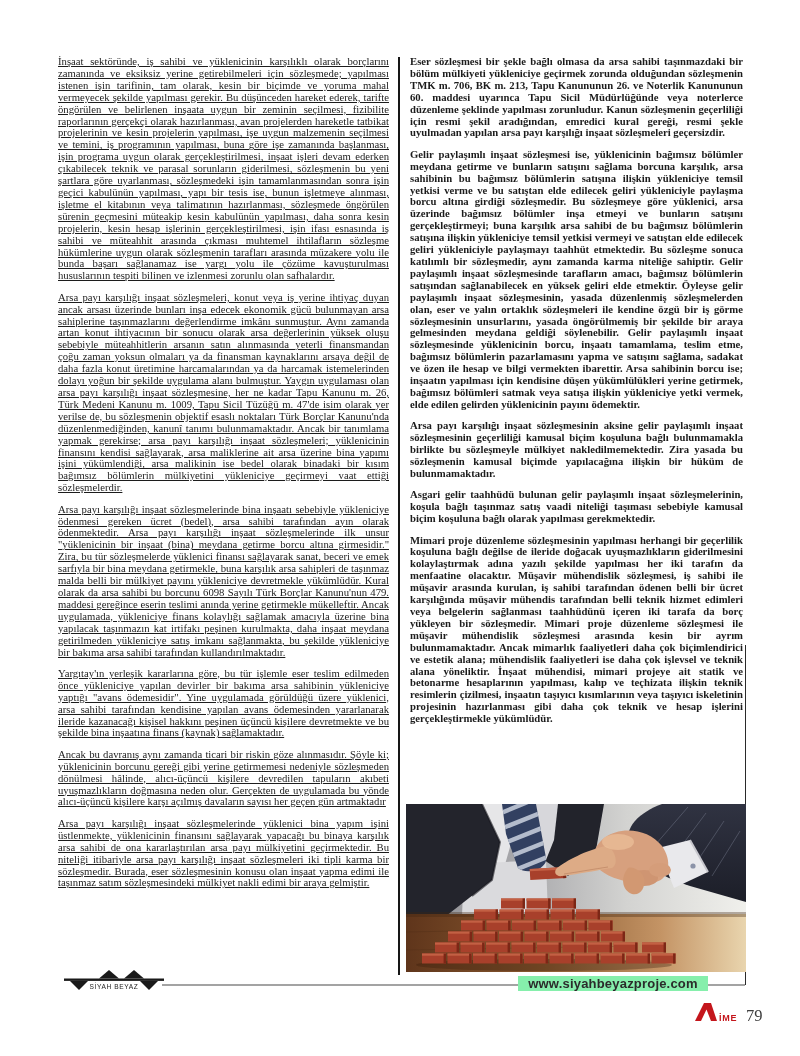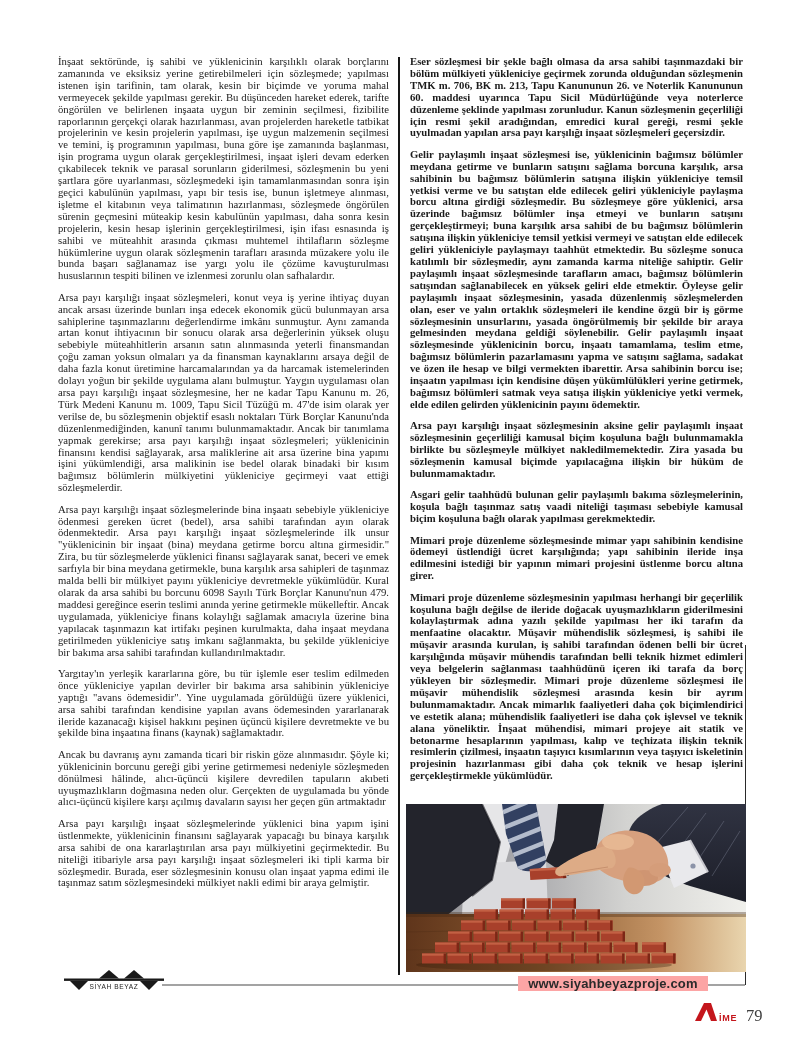--- a/index.html
+++ b/index.html
@@ -1,27 +1,27 @@
 <!DOCTYPE html>
 <html><head>
 <meta charset="utf-8">
 <style>
   html,body{margin:0;padding:0;background:#ffffff;}
   .page{position:relative;width:800px;height:1056px;background:#ffffff;overflow:hidden;
         font-family:"Liberation Serif",serif;color:#1c1c1c;}
   .col{position:absolute;top:56px;text-align:justify;font-size:10.7px;line-height:11.9px;
        letter-spacing:0;}
   .col p{margin:0 0 9.5px 0;}
-  .col-left{left:58px;width:331px;}
+  .col-left{left:58px;width:331px;text-decoration:underline;}
   .col-right{left:410px;width:333px;font-weight:bold;}
   .divider{position:absolute;left:398px;top:57px;width:1.6px;height:918px;background:#161616;}
   .changebar{position:absolute;left:744.5px;top:645px;width:1.6px;height:340px;background:#2a2a2a;}
   .photo-wrap{position:absolute;left:406px;top:804px;width:340px;height:168px;}
   .footer-rule{position:absolute;left:162px;top:984px;width:583px;height:1.8px;background:#a3a3a3;}
-  .site-label{position:absolute;left:518px;top:976px;width:190px;text-align:center;background:#fca5a5;
+  .site-label{position:absolute;left:518px;top:976px;width:190px;text-align:center;background:#86efac;
               font-family:"Liberation Sans",sans-serif;font-weight:bold;font-size:13px;color:#2b2b2b;
               letter-spacing:.2px;padding:0 6px;box-sizing:border-box;}
   .sb-logo{position:absolute;left:62px;top:968px;width:105px;height:26px;}
   .aime-logo{position:absolute;left:694px;top:1000px;width:76px;height:26px;text-decoration:underline;}
 </style>
 </head>
 <body>
 
 <div class="page">
 
@@ -31,22 +31,21 @@
     <p>Arsa payı karşılığı inşaat sözleşmelerinde bina inşaatı sebebiyle yükleniciye ödenmesi gereken ücret (bedel), arsa sahibi tarafından ayın olarak ödenmektedir. Arsa payı karşılığı inşaat sözleşmelerinde ilk unsur "yüklenicinin bir inşaat (bina) meydana getirme borcu altına girmesidir." Zira, bu tür sözleşmelerde yüklenici finansı sağlayarak sanat, beceri ve emek sarfıyla bir bina meydana getirmekle, buna karşılık arsa sahipleri de taşınmaz malda belli bir mülkiyet payını yükleniciye devretmekle yükümlüdür. Kural olarak da arsa sahibi bu borcunu 6098 Sayılı Türk Borçlar Kanunu'nun 479. maddesi gereğince eserin teslimi anında yerine getirmekle mükelleftir. Ancak uygulamada, yükleniciye finans kolaylığı sağlamak amacıyla üzerine bina yapılacak taşınmazın kat irtifakı peşinen kurulmakta, daha inşaat meydana getirilmeden yükleniciye satış imkanı sağlanmakta, bu şekilde yükleniciye bir bakıma arsa sahibi tarafından kullandırılmaktadır.</p>
     <p>Yargıtay'ın yerleşik kararlarına göre, bu tür işlemle eser teslim edilmeden önce yükleniciye yapılan devirler bir bakıma arsa sahibinin yükleniciye yaptığı "avans ödemesidir". Yine uygulamada görüldüğü üzere yüklenici, arsa sahibi tarafından kendisine yapılan avans ödemesinden yararlanarak ileride kazanacağı kişisel hakkını peşinen üçüncü kişilere devretmekte ve bu şekilde bina inşaatına finans (kaynak) sağlamaktadır.</p>
     <p>Ancak bu davranış aynı zamanda ticari bir riskin göze alınmasıdır. Şöyle ki; yüklenicinin borcunu gereği gibi yerine getirmemesi nedeniyle sözleşmeden dönülmesi hâlinde, alıcı-üçüncü kişilere devredilen tapuların akıbeti uyuşmazlıkların doğmasına neden olur. Gerçekten de uygulamada bu yönde alıcı-üçüncü kişilere karşı açılmış davaların sayısı her geçen gün artmaktadır</p>
     <p>Arsa payı karşılığı inşaat sözleşmelerinde yüklenici bina yapım işini üstlenmekte, yüklenicinin finansını sağlayarak yapacağı bu binaya karşılık arsa sahibi de ona kararlaştırılan arsa payı mülkiyetini geçirmektedir. Bu niteliği itibariyle arsa payı karşılığı inşaat sözleşmeleri iki tipli karma bir sözleşmedir. Burada, eser sözleşmesinin konusu olan inşaat yapma edimi ile taşınmaz satım sözleşmesindeki mülkiyet nakli edimi bir araya gelmiştir.</p>
   </div>
 
   <div class="col col-right">
     <p>Eser sözleşmesi bir şekle bağlı olmasa da arsa sahibi taşınmazdaki bir bölüm mülkiyeti yükleniciye geçirmek zorunda olduğundan sözleşmenin TMK m. 706, BK m. 213, Tapu Kanununun 26. ve Noterlik Kanununun 60. maddesi uyarınca Tapu Sicil Müdürlüğünde veya noterlerce düzenleme şeklinde yapılması zorunludur. Kanun sözleşmenin geçerliliği için resmi şekil aradığından, emredici kural gereği, resmi şekle uyulmadan yapılan arsa payı karşılığı inşaat sözleşmeleri geçersizdir.</p>
     <p>Gelir paylaşımlı inşaat sözleşmesi ise, yüklenicinin bağımsız bölümler meydana getirme ve bunların satışını sağlama borcuna karşılık, arsa sahibinin bu bağımsız bölümlerin satışına ilişkin yükleniciye temsil yetkisi verme ve bu satıştan elde edilecek geliri yükleniciyle paylaşma borcu altına girdiği sözleşmedir. Bu sözleşmeye göre yüklenici, arsa üzerinde bağımsız bölümler inşa etmeyi ve bunların satışını gerçekleştirmeyi; buna karşılık arsa sahibi de bu bağımsız bölümlerin satışına ilişkin yükleniciye temsil yetkisi vermeyi ve satıştan elde edilecek geliri yükleniciyle paylaşmayı taahhüt etmektedir. Bu sözleşme sonuca katılımlı bir sözleşmedir, aynı zamanda karma niteliğe sahiptir. Gelir paylaşımlı inşaat sözleşmesinde tarafların amacı, bağımsız bölümlerin satışından sağlanabilecek en yüksek geliri elde etmektir. Öyleyse gelir paylaşımlı inşaat sözleşmesinin, yasada düzenlenmiş sözleşmelerden olan, eser ve yalın ortaklık sözleşmeleri ile kendine özgü bir iş görme sözleşmesinin unsurlarını, yasada öngörülmemiş bir şekilde bir araya gelmesinden meydana geldiği söylenebilir. Gelir paylaşımlı inşaat sözleşmesinde yüklenicinin borcu, inşaatı tamamlama, teslim etme, bağımsız bölümlerin pazarlamasını yapma ve satışını sağlama, sadakat ve özen ile hesap ve bilgi vermekten ibarettir. Arsa sahibinin borcu ise; inşaatın yapılması için kendisine düşen yükümlülükleri yerine getirmek, bağımsız bölümleri satmak veya satışa ilişkin yükleniciye yetki vermek, elde edilen gelirden yüklenicinin payını ödemektir.</p>
     <p>Arsa payı karşılığı inşaat sözleşmesinin aksine gelir paylaşımlı inşaat sözleşmesinin geçerliliği kamusal biçim koşuluna bağlı bulunmamakla birlikte bu sözleşmeyle mülkiyet nakledilmemektedir. Zira yasada bu sözleşmenin kamusal biçimde yapılacağına ilişkin bir hüküm de bulunmamaktadır.</p>
-    <p>Asgari gelir taahhüdü bulunan gelir paylaşımlı bakıma sözleşmelerinin, koşula bağlı taşınmaz satış vaadi niteliği taşıması sebebiyle kamusal biçim koşuluna bağlı olarak yapılması gerekmektedir.</p>
-    <p>Mimari proje düzenleme sözleşmesinde mimar yapı sahibinin kendisine ödemeyi üstlendiği ücret karşılığında; yapı sahibinin ileride inşa edilmesini istediği bir yapının mimari projesini üstlenme borcu altına girer.</p>
+    <p>Asgari gelir taahhüdü bulunan gelir paylaşımlı inşaat sözleşmelerinin, koşula bağlı taşınmaz satış vaadi niteliği taşıması sebebiyle kamusal biçim koşuluna bağlı olarak yapılması gerekmektedir.</p>
     <p>Mimari proje düzenleme sözleşmesinin yapılması herhangi bir geçerlilik koşuluna bağlı değilse de ileride doğacak uyuşmazlıkların giderilmesini kolaylaştırmak adına yazılı şekilde yapılması her iki tarafın da menfaatine olacaktır. Müşavir mühendislik sözleşmesi, iş sahibi ile müşavir arasında kurulan, iş sahibi tarafından ödenen belli bir ücret karşılığında müşavir mühendis tarafından belli teknik hizmet edimleri veya belgelerin sağlanması taahhüdünü içeren iki tarafa da borç yükleyen bir sözleşmedir. Mimari proje düzenleme sözleşmesi ile müşavir mühendislik sözleşmesi arasında kesin bir ayrım bulunmamaktadır. Ancak mimarlık faaliyetleri daha çok biçimlendirici ve estetik alana; mühendislik faaliyetleri ise daha çok işlevsel ve teknik alana yöneliktir. İnşaat mühendisi, mimari projeye ait statik ve betonarme hesaplarının yapılması, kalıp ve teçhizata ilişkin teknik resimlerin çizilmesi, inşaatın taşıyıcı kısımlarının veya taşıyıcı iskeletinin projesinin hazırlanması gibi daha çok teknik ve hesap işlerini gerçekleştirmekle yükümlüdür.</p>
   </div>
 
   <div class="divider"></div>
 
   <div class="changebar"></div>
 
   <div class="photo-wrap" role="img" aria-label="Businessman hand placing a red brick on top of a stepped brick pyramid on a wooden desk">
     <svg width="340" height="168" viewBox="0 0 340 168" xmlns="http://www.w3.org/2000/svg">
       <defs>

